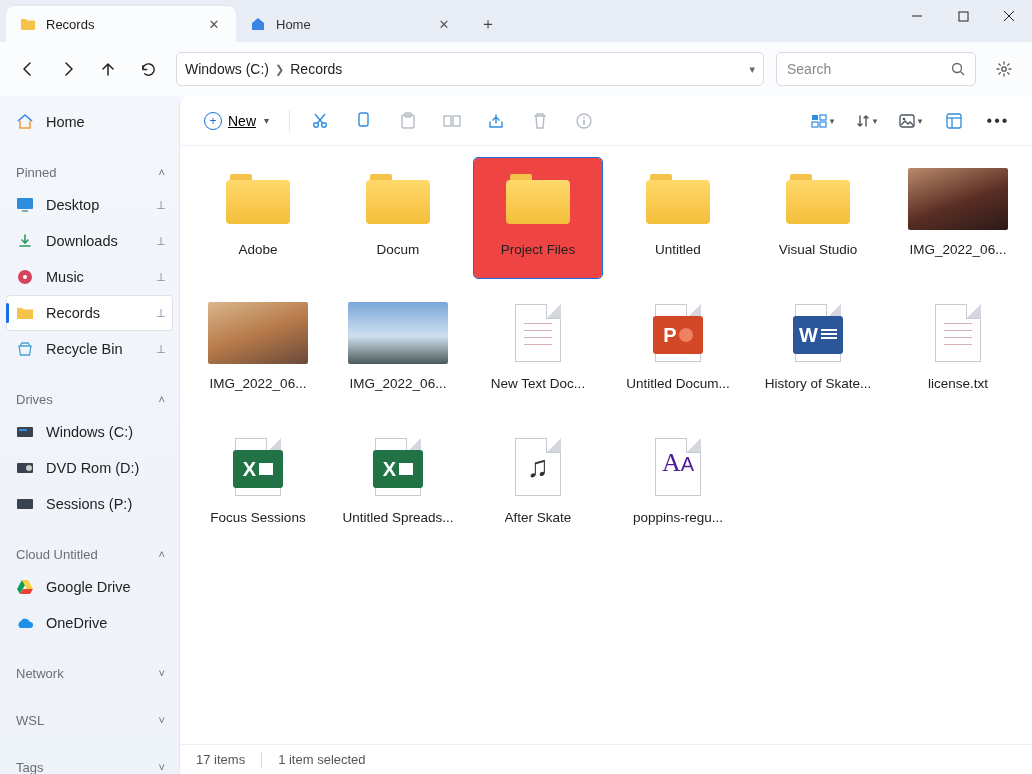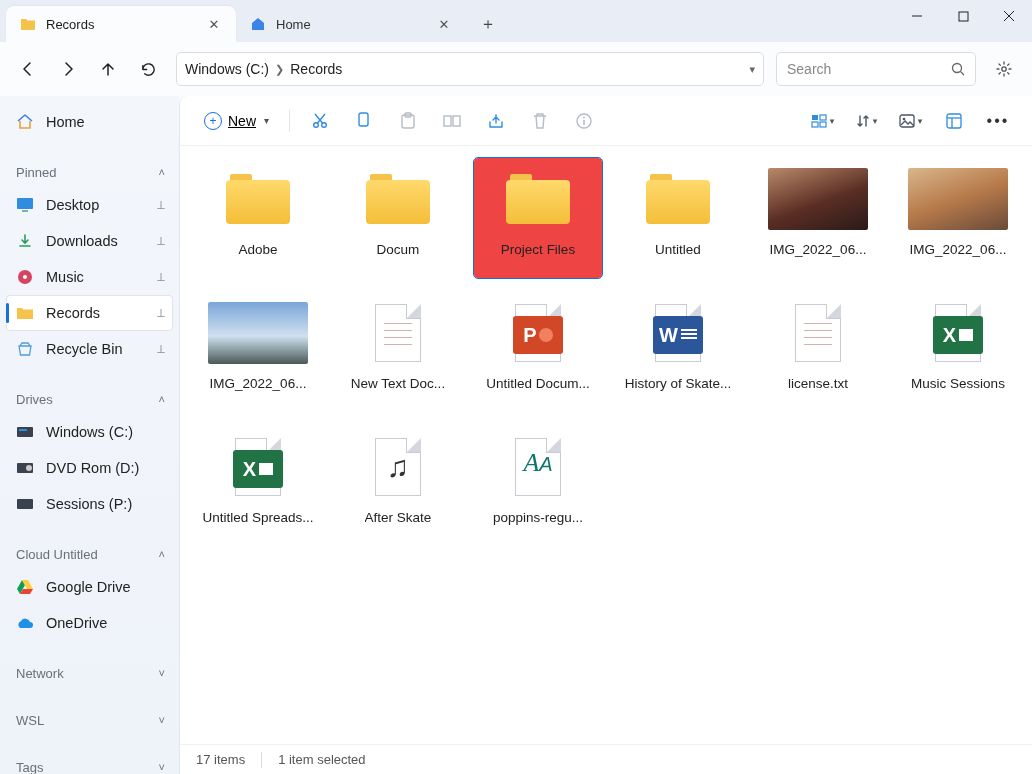--- a/index.html
+++ b/index.html
@@ -414,20 +414,26 @@
           <div class="label">Project Files</div>
         </div>
         <div class="cell">
           <div class="thumb">
             <div class="folder"></div>
           </div>
           <div class="label">Untitled</div>
         </div>
         <div class="cell">
           <div class="thumb">
+            <div class="folder"></div>
+          </div>
+          <div class="label">Visual Studio</div>
+        </div>
+        <div class="cell">
+          <div class="thumb">
             <div class="imgthumb" style="background:linear-gradient(160deg,#b98a6a 0%,#5a2e24 55%,#2a1a18 100%)"></div>
           </div>
           <div class="label">IMG_2022_06...</div>
         </div>
         <div class="cell">
           <div class="thumb">
             <div class="imgthumb" style="background:linear-gradient(160deg,#d9b68c 0%,#b77a4a 50%,#6a4a3a 100%)"></div>
           </div>
           <div class="label">IMG_2022_06...</div>
         </div>
@@ -461,40 +467,40 @@
           <div class="thumb">
             <div class="paper lines"></div>
           </div>
           <div class="label">license.txt</div>
         </div>
         <div class="cell">
           <div class="thumb">
             <div class="paper"></div>
             <div class="doc-badge" style="background:#217346">X<span style="display:inline-block;width:14px;height:12px;background:linear-gradient(#fff,#fff);margin-left:3px;border:1px solid #fff"></span></div>
           </div>
-          <div class="label">Music Sessions</div>
+          <div class="label">Focus Sessions</div>
         </div>
         <div class="cell">
           <div class="thumb">
             <div class="paper"></div>
             <div class="doc-badge" style="background:#217346">X<span style="display:inline-block;width:14px;height:12px;background:linear-gradient(#fff,#fff);margin-left:3px;border:1px solid #fff"></span></div>
           </div>
           <div class="label">Untitled Spreads...</div>
         </div>
         <div class="cell">
           <div class="thumb">
             <div class="paper"></div>
             <div style="position:absolute;top:24px;left:50%;transform:translateX(-50%);font-size:30px;color:#333">♫</div>
           </div>
           <div class="label">After Skate</div>
         </div>
         <div class="cell">
           <div class="thumb">
             <div class="paper"></div>
-            <div style="position:absolute;top:22px;left:50%;transform:translateX(-50%);font-size:26px;color:#0f766e;font-family:Georgia,serif;font-style:italic">A<span style="font-size:20px">A</span></div>
+            <div style="position:absolute;top:22px;left:50%;transform:translateX(-50%);font-size:26px;color:#4c1d95;font-family:Georgia,serif;">A<span style="font-size:20px">A</span></div>
           </div>
           <div class="label">poppins-regu...</div>
         </div>
       </div>
 
     <div class="statusbar">
       <span>17 items</span>
       <span class="divider"></span>
       <span>1 item selected</span>
     </div>

